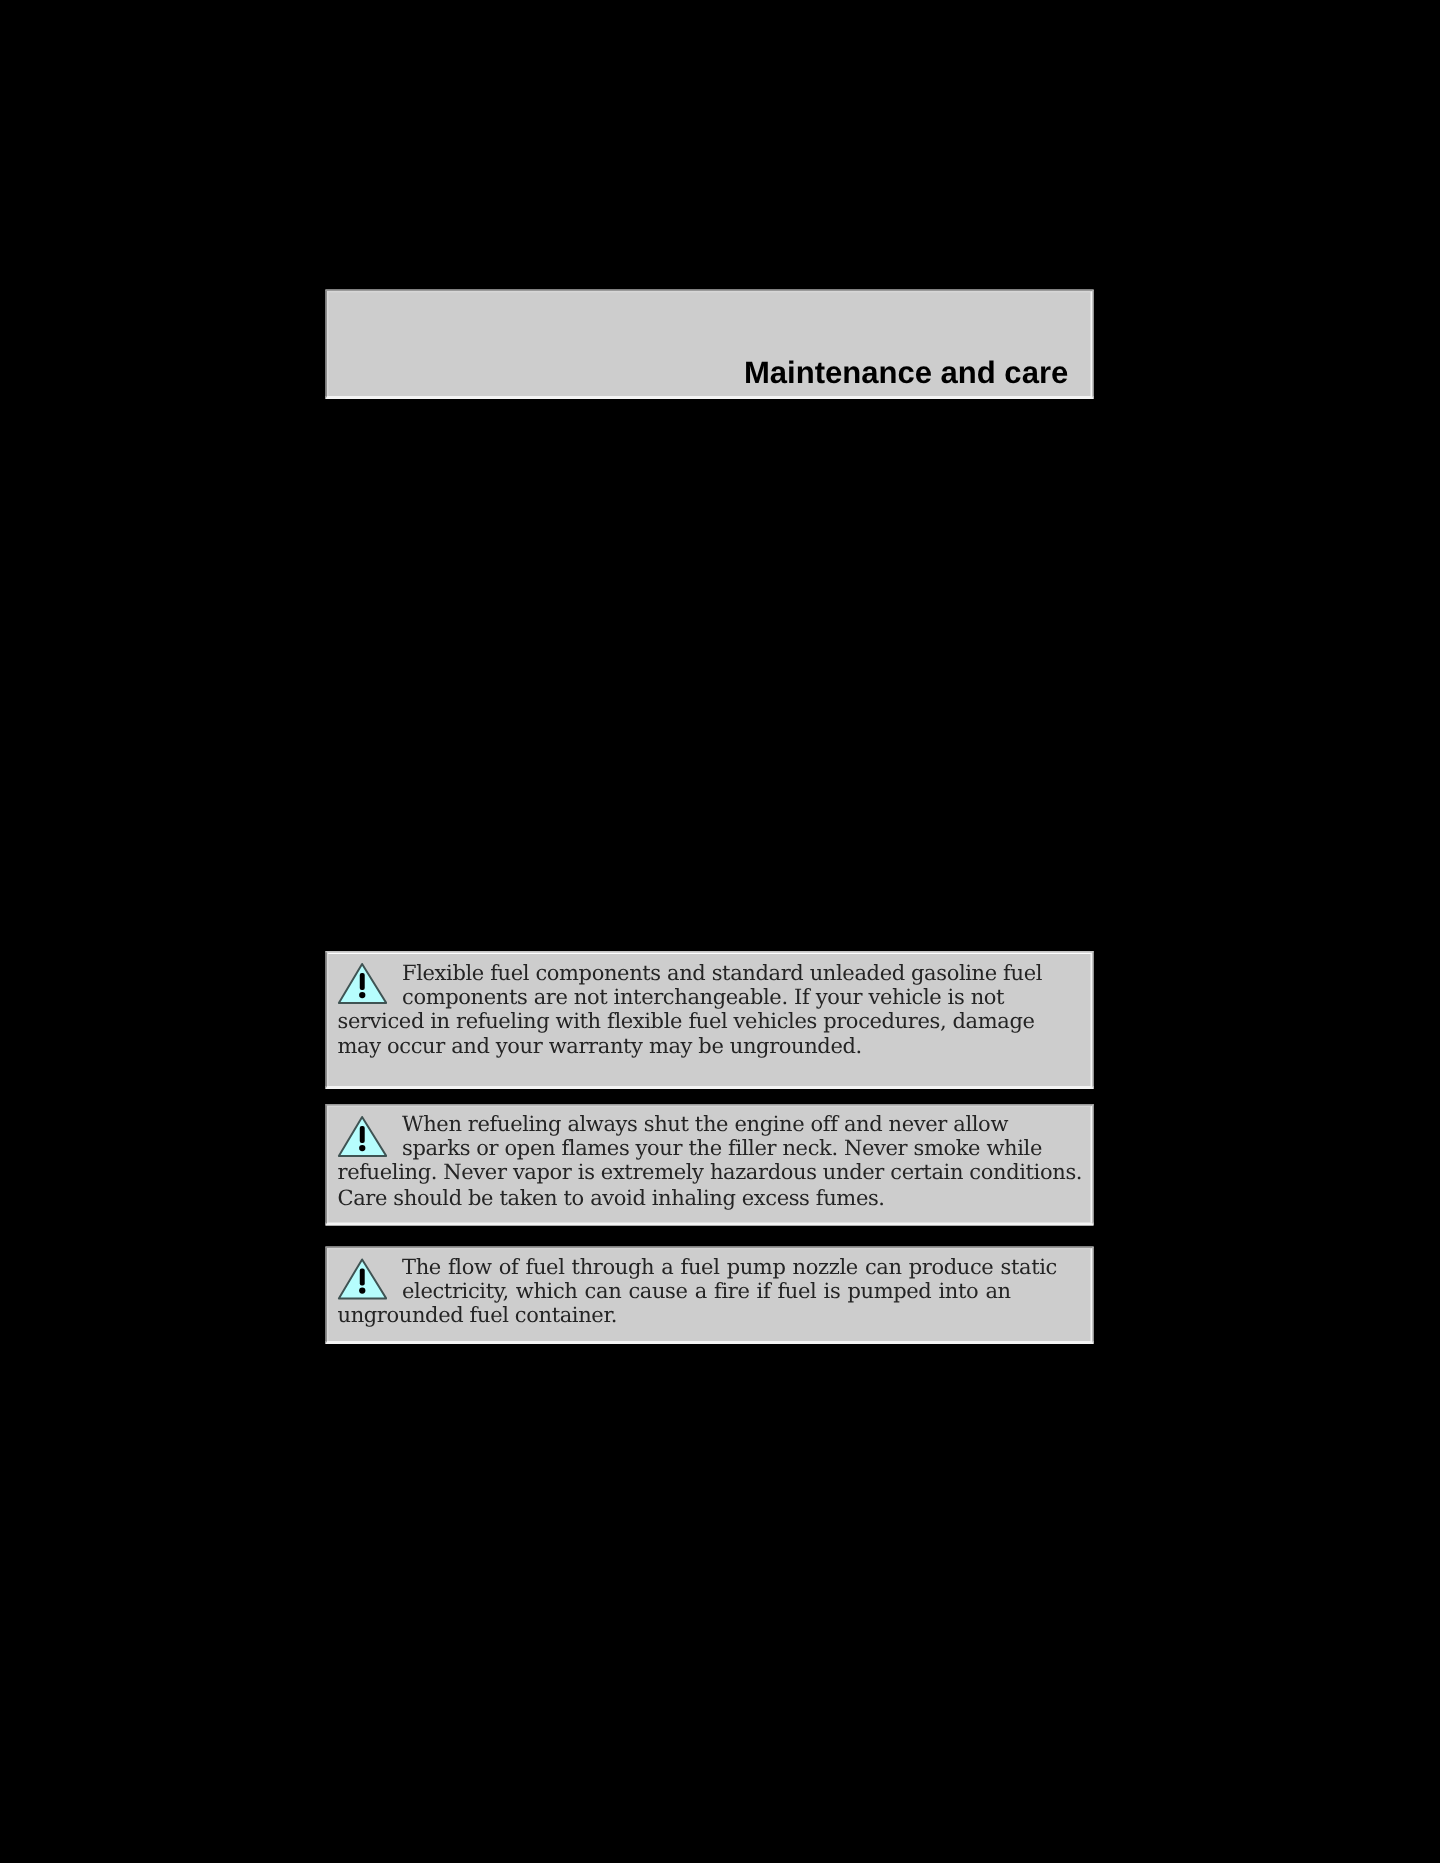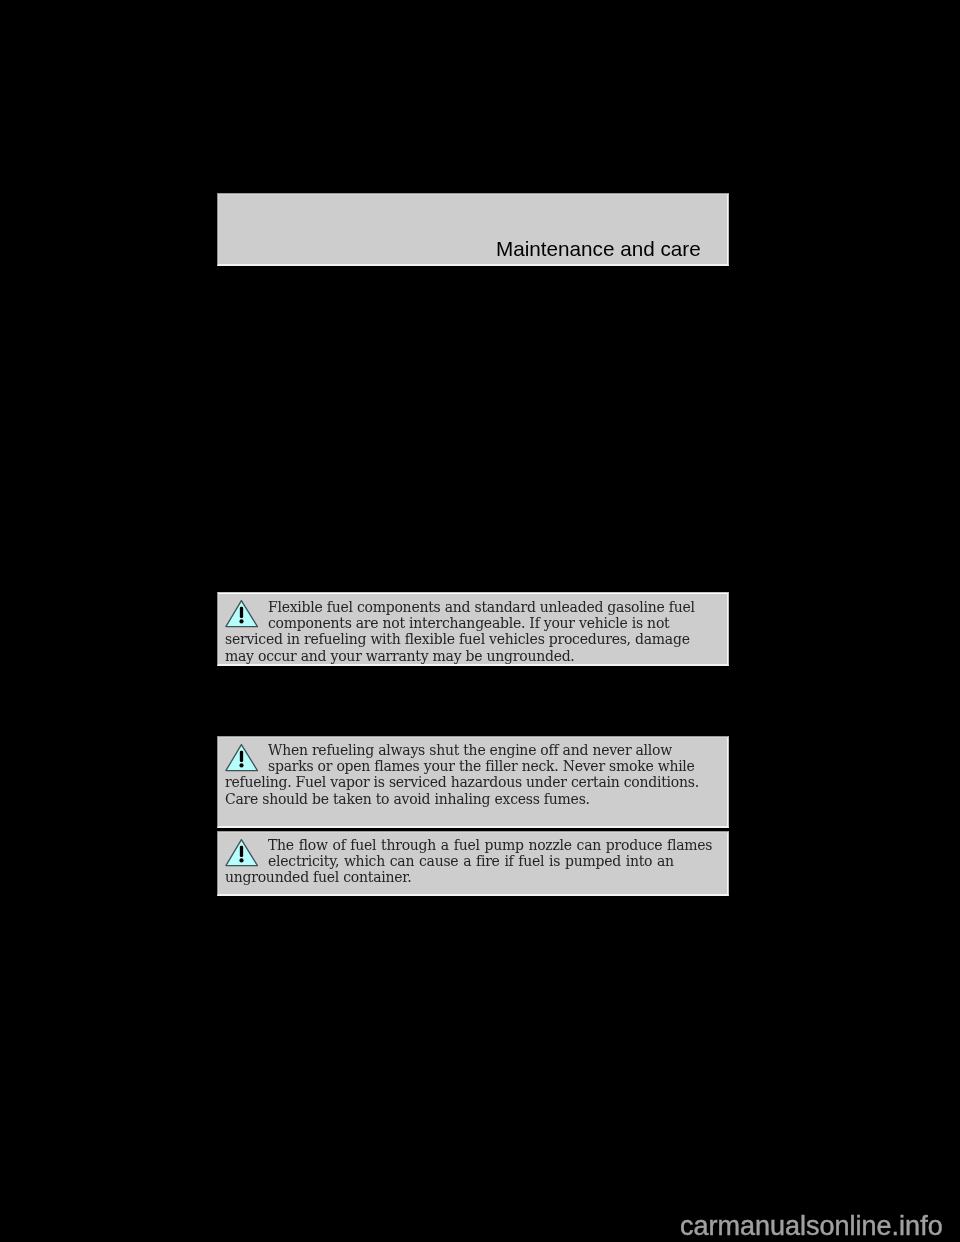--- a/index.html
+++ b/index.html
@@ -11,73 +11,72 @@
   .panel::after{content:"";position:absolute;left:0;top:0;right:0;bottom:0;pointer-events:none;
       border-left:1px solid #8c8c8c;border-top:1px solid #9a9a9a;
       border-right:1px solid #c0c0c0;border-bottom:2px solid #f4f4f4;}
   .panel::before{content:"";position:absolute;left:1px;top:1px;right:1px;bottom:2px;pointer-events:none;
       border-left:1px solid #d8d8d8;border-top:1px solid #d6d6d6;border-right:1px solid #f4f4f4;}
 
   .section-header{height:73px;}
   .panel.bright-top::before{border-top-color:#ffffff;}
   .panel.bright-top::after{border-top-color:#c4c4c4;}
   .section-header .title{position:absolute;font-family:"Liberation Sans", sans-serif;
-      font-weight:normal;font-size:20.7px;color:#000;white-space:pre;}
+      font-weight:bold;font-size:20.7px;color:#000;white-space:pre;}
 
   .wbody{position:relative;font-size:14px;letter-spacing:-0.25px;color:#242424;}
   .tri{position:absolute;}
   .wline{white-space:pre;position:absolute;}
 
   .watermark{position:absolute;font-family:"Liberation Sans", sans-serif;
       white-space:pre;color:#a0a0a0;-webkit-text-stroke:0.45px #a0a0a0;}
 </style>
 </head>
 <body>
 
 <div class="page">
 
   <div class="panel section-header" style="top:193px;">
     <div class="title" style="left:279px;top:44px;">Maintenance and care</div>
   </div>
 
-  <div class="panel bright-top" style="top:592px;height:74px;text-align:right;">
+  <div class="panel bright-top" style="top:634px;height:92px;text-align:right;">
     <div class="wbody">
       <svg class="tri" style="left:7px;top:6px;width:34px;height:30px;" viewBox="0 0 34 30">
         <path d="M17.4 2.6 L33.5 28.6 L1.9 28.6 Z" fill="#b6fdfd" stroke="#3f5353" stroke-width="1.3" stroke-linejoin="round"></path>
         <rect x="15.85" y="8.7" width="3.3" height="11.3" rx="1.3" fill="#000"></rect>
         <circle cx="17.5" cy="23.4" r="2.1" fill="#000"></circle>
       </svg>
       <div class="wline" style="left:51px;top:6.6px;">Flexible fuel components and standard unleaded gasoline fuel</div>
       <div class="wline" style="left:51px;top:22.9px;">components are not interchangeable. If your vehicle is not</div>
       <div class="wline" style="left:8px;top:39.2px;">serviced in refueling with flexible fuel vehicles procedures, damage</div>
       <div class="wline" style="left:8px;top:55.5px;">may occur and your warranty may be ungrounded.</div>
     </div>
   </div>
 
-  <div class="panel" style="top:736px;height:92px;">
+  <div class="panel" style="top:736px;height:81px;">
     <div class="wbody">
       <svg class="tri" style="left:7px;top:6px;width:34px;height:30px;" viewBox="0 0 34 30">
         <path d="M17.4 2.6 L33.5 28.6 L1.9 28.6 Z" fill="#b6fdfd" stroke="#3f5353" stroke-width="1.3" stroke-linejoin="round"></path>
         <rect x="15.85" y="8.7" width="3.3" height="11.3" rx="1.3" fill="#000"></rect>
         <circle cx="17.5" cy="23.4" r="2.1" fill="#000"></circle>
       </svg>
       <div class="wline" style="left:51px;top:5.8px;">When refueling always shut the engine off and never allow</div>
       <div class="wline" style="left:51px;top:22.1px;">sparks or open flames your the filler neck. Never smoke while</div>
-      <div class="wline" style="left:8px;top:38.4px;">refueling. Fuel vapor is serviced hazardous under certain conditions.</div>
+      <div class="wline" style="left:8px;top:38.4px;">refueling. Never vapor is extremely hazardous under certain conditions.</div>
       <div class="wline" style="left:8px;top:54.7px;text-align:right;">Care should be taken to avoid inhaling excess fumes.</div>
     </div>
   </div>
 
   <div class="panel" style="top:831px;height:65px;">
     <div class="wbody">
       <svg class="tri" style="left:7px;top:6px;width:34px;height:30px;" viewBox="0 0 34 30">
         <path d="M17.4 2.6 L33.5 28.6 L1.9 28.6 Z" fill="#b6fdfd" stroke="#3f5353" stroke-width="1.3" stroke-linejoin="round"></path>
         <rect x="15.85" y="8.7" width="3.3" height="11.3" rx="1.3" fill="#000"></rect>
         <circle cx="17.5" cy="23.4" r="2.1" fill="#000"></circle>
       </svg>
-      <div class="wline" style="left:51px;top:5.6px;word-spacing:0.56px;">The flow of fuel through a fuel pump nozzle can produce flames</div>
+      <div class="wline" style="left:51px;top:5.6px;word-spacing:0.56px;">The flow of fuel through a fuel pump nozzle can produce static</div>
       <div class="wline" style="left:51px;top:21.9px;word-spacing:0.56px;">electricity, which can cause a fire if fuel is pumped into an</div>
       <div class="wline" style="left:8px;top:38.2px;">ungrounded fuel container.</div>
     </div>
   </div>
 
-  <div class="watermark" style="left:680px;top:1211px;font-size:27px;">carmanualsonline.info</div>
 </div>
 
 </body></html>

